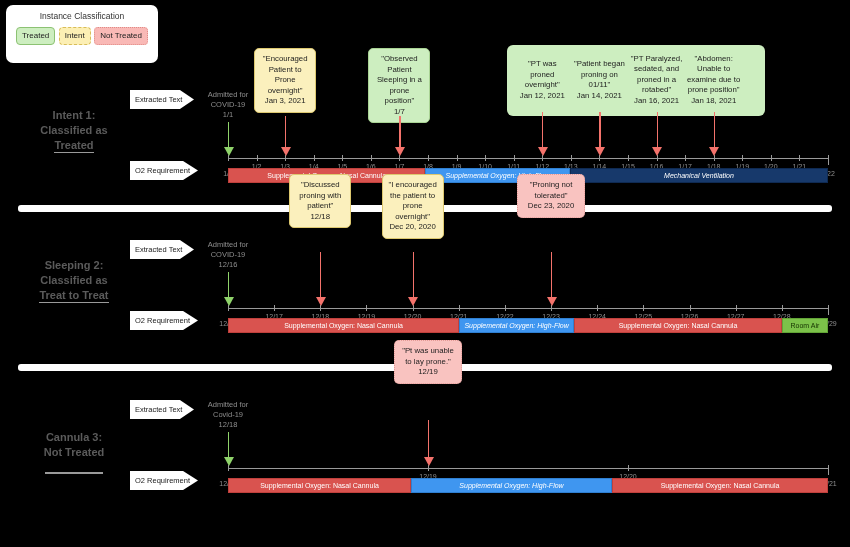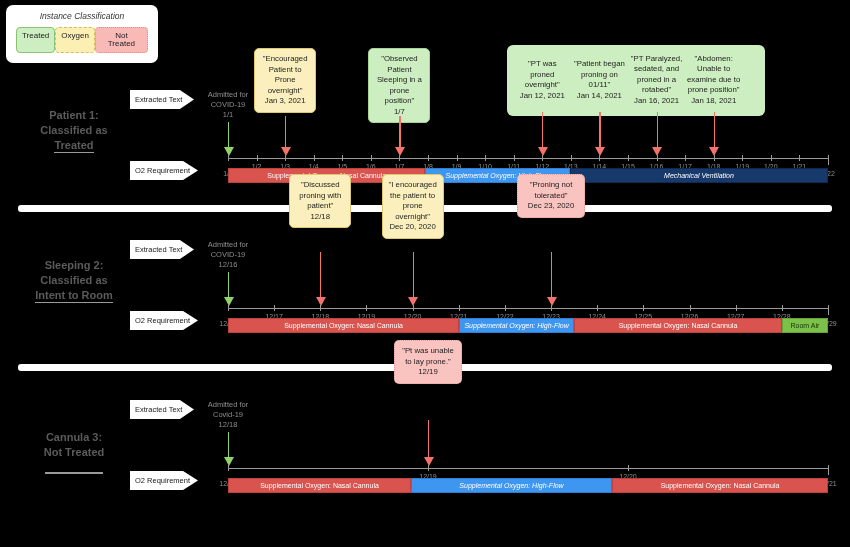--- a/index.html
+++ b/index.html
@@ -12,21 +12,21 @@
   #root { position: relative; width: 850px; height: 547px; }
 
   
   .legend {
     position: absolute; left: 6px; top: 5px;
     width: 152px; height: 58px;
     background: #ffffff; border-radius: 7px;
     padding: 6px 8px 7px;
   }
   .legend-title {
-    font-size: 8.5px; color: #333; text-align: center; margin-bottom: 6px; font-style: italic;
+    font-size: 8.5px; color: #333; text-align: center; margin-bottom: 6px;
   }
   .legend-items { display: flex; justify-content: space-between; padding: 0 2px; }
   .chip {
     font-size: 8px; color: #222; padding: 4px 5px; border-radius: 4px;
     text-align: center; line-height: 1;
   }
   .chip-treated { background: #cdeec0; border: 1.2px solid #8cc273; }
   .chip-intent  { background: #fcefb4; border: 1.3px dashed #d8bd5a; }
   .chip-not     { background: #f9b9b6; border: 1.3px dotted #e08b86; }
 
@@ -122,31 +122,31 @@
 </style>
 </head>
 <body>
 
 <div id="root">
 
   <div class="legend">
     <div class="legend-title">Instance Classification</div>
     <div class="legend-items">
       <div class="chip chip-treated">Treated</div>
-      <div class="chip chip-intent">Oxygen</div>
+      <div class="chip chip-intent">Intent</div>
       <div class="chip chip-not">Not Treated</div>
     </div>
   </div>
 
   <div class="divider div1"></div>
   <div class="divider div2"></div>
 
   <div id="patients-host">
       <div class="patient" style="top: 72px;">
-        <div class="ptitle" style="top: 36px;"><span>Patient 1:</span><br><span>Classified as</span><br><u>Treated</u></div>
+        <div class="ptitle" style="top: 36px;"><span>Intent 1:</span><br><span>Classified as</span><br><u>Treated</u></div>
         <div class="tag tag-extr" style="left: 130px; top: 18px;">Extracted Text</div>
         <div class="tag tag-o2" style="left: 130px; top: 89px;">O2 Requirement</div>
         <div class="groupbox" style="left: 507px; top: -27px; width: 258px; height: 71px;"></div>
         <div class="axis" style="left: 228px; top: 86px; width: 600px;"></div>
         <div class="tick" style="left: 228px; top: 83px;"></div>
         <div class="ticklabel" style="left: 228px; top: 98px;">1/1</div>
         <div class="tick" style="left: 256.571px; top: 83px;"></div>
         <div class="ticklabel" style="left: 256.571px; top: 91px;">1/2</div>
         <div class="tick" style="left: 285.143px; top: 83px;"></div>
         <div class="ticklabel" style="left: 285.143px; top: 91px;">1/3</div>
@@ -244,21 +244,21 @@
         </div>
         <div class="ev-stem" style="left: 713.714px; top: 40px; height: 37px;"></div>
         <div class="arrowhead ah-red" style="left: 714.214px; top: 75px;"></div>
         <div class="bars" style="left: 228px; top: 96px; width: 600px;">
           <div class="seg seg-nc" style="left: 0px; width: 197.4px;">Supplemental Oxygen: Nasal Cannula</div>
           <div class="seg seg-hf" style="left: 197.4px; width: 144.6px;">Supplemental Oxygen: High-Flow</div>
           <div class="seg seg-mv" style="left: 342px; width: 258px;">Mechanical Ventilation</div>
         </div>
       </div>
       <div class="patient" style="top: 222px;">
-        <div class="ptitle" style="top: 36px;"><span>Sleeping 2:</span><br><span>Classified as</span><br><u>Intent to Room</u></div>
+        <div class="ptitle" style="top: 36px;"><span>Sleeping 2:</span><br><span>Classified as</span><br><u>Treat to Treat</u></div>
         <div class="tag tag-extr" style="left: 130px; top: 18px;">Extracted Text</div>
         <div class="tag tag-o2" style="left: 130px; top: 89px;">O2 Requirement</div>
         <div class="axis" style="left: 228px; top: 86px; width: 600px;"></div>
         <div class="tick" style="left: 228px; top: 83px;"></div>
         <div class="ticklabel" style="left: 228px; top: 98px;">12/16</div>
         <div class="tick" style="left: 274.154px; top: 83px;"></div>
         <div class="ticklabel" style="left: 274.154px; top: 91px;">12/17</div>
         <div class="tick" style="left: 320.308px; top: 83px;"></div>
         <div class="ticklabel" style="left: 320.308px; top: 91px;">12/18</div>
         <div class="tick" style="left: 366.462px; top: 83px;"></div>

